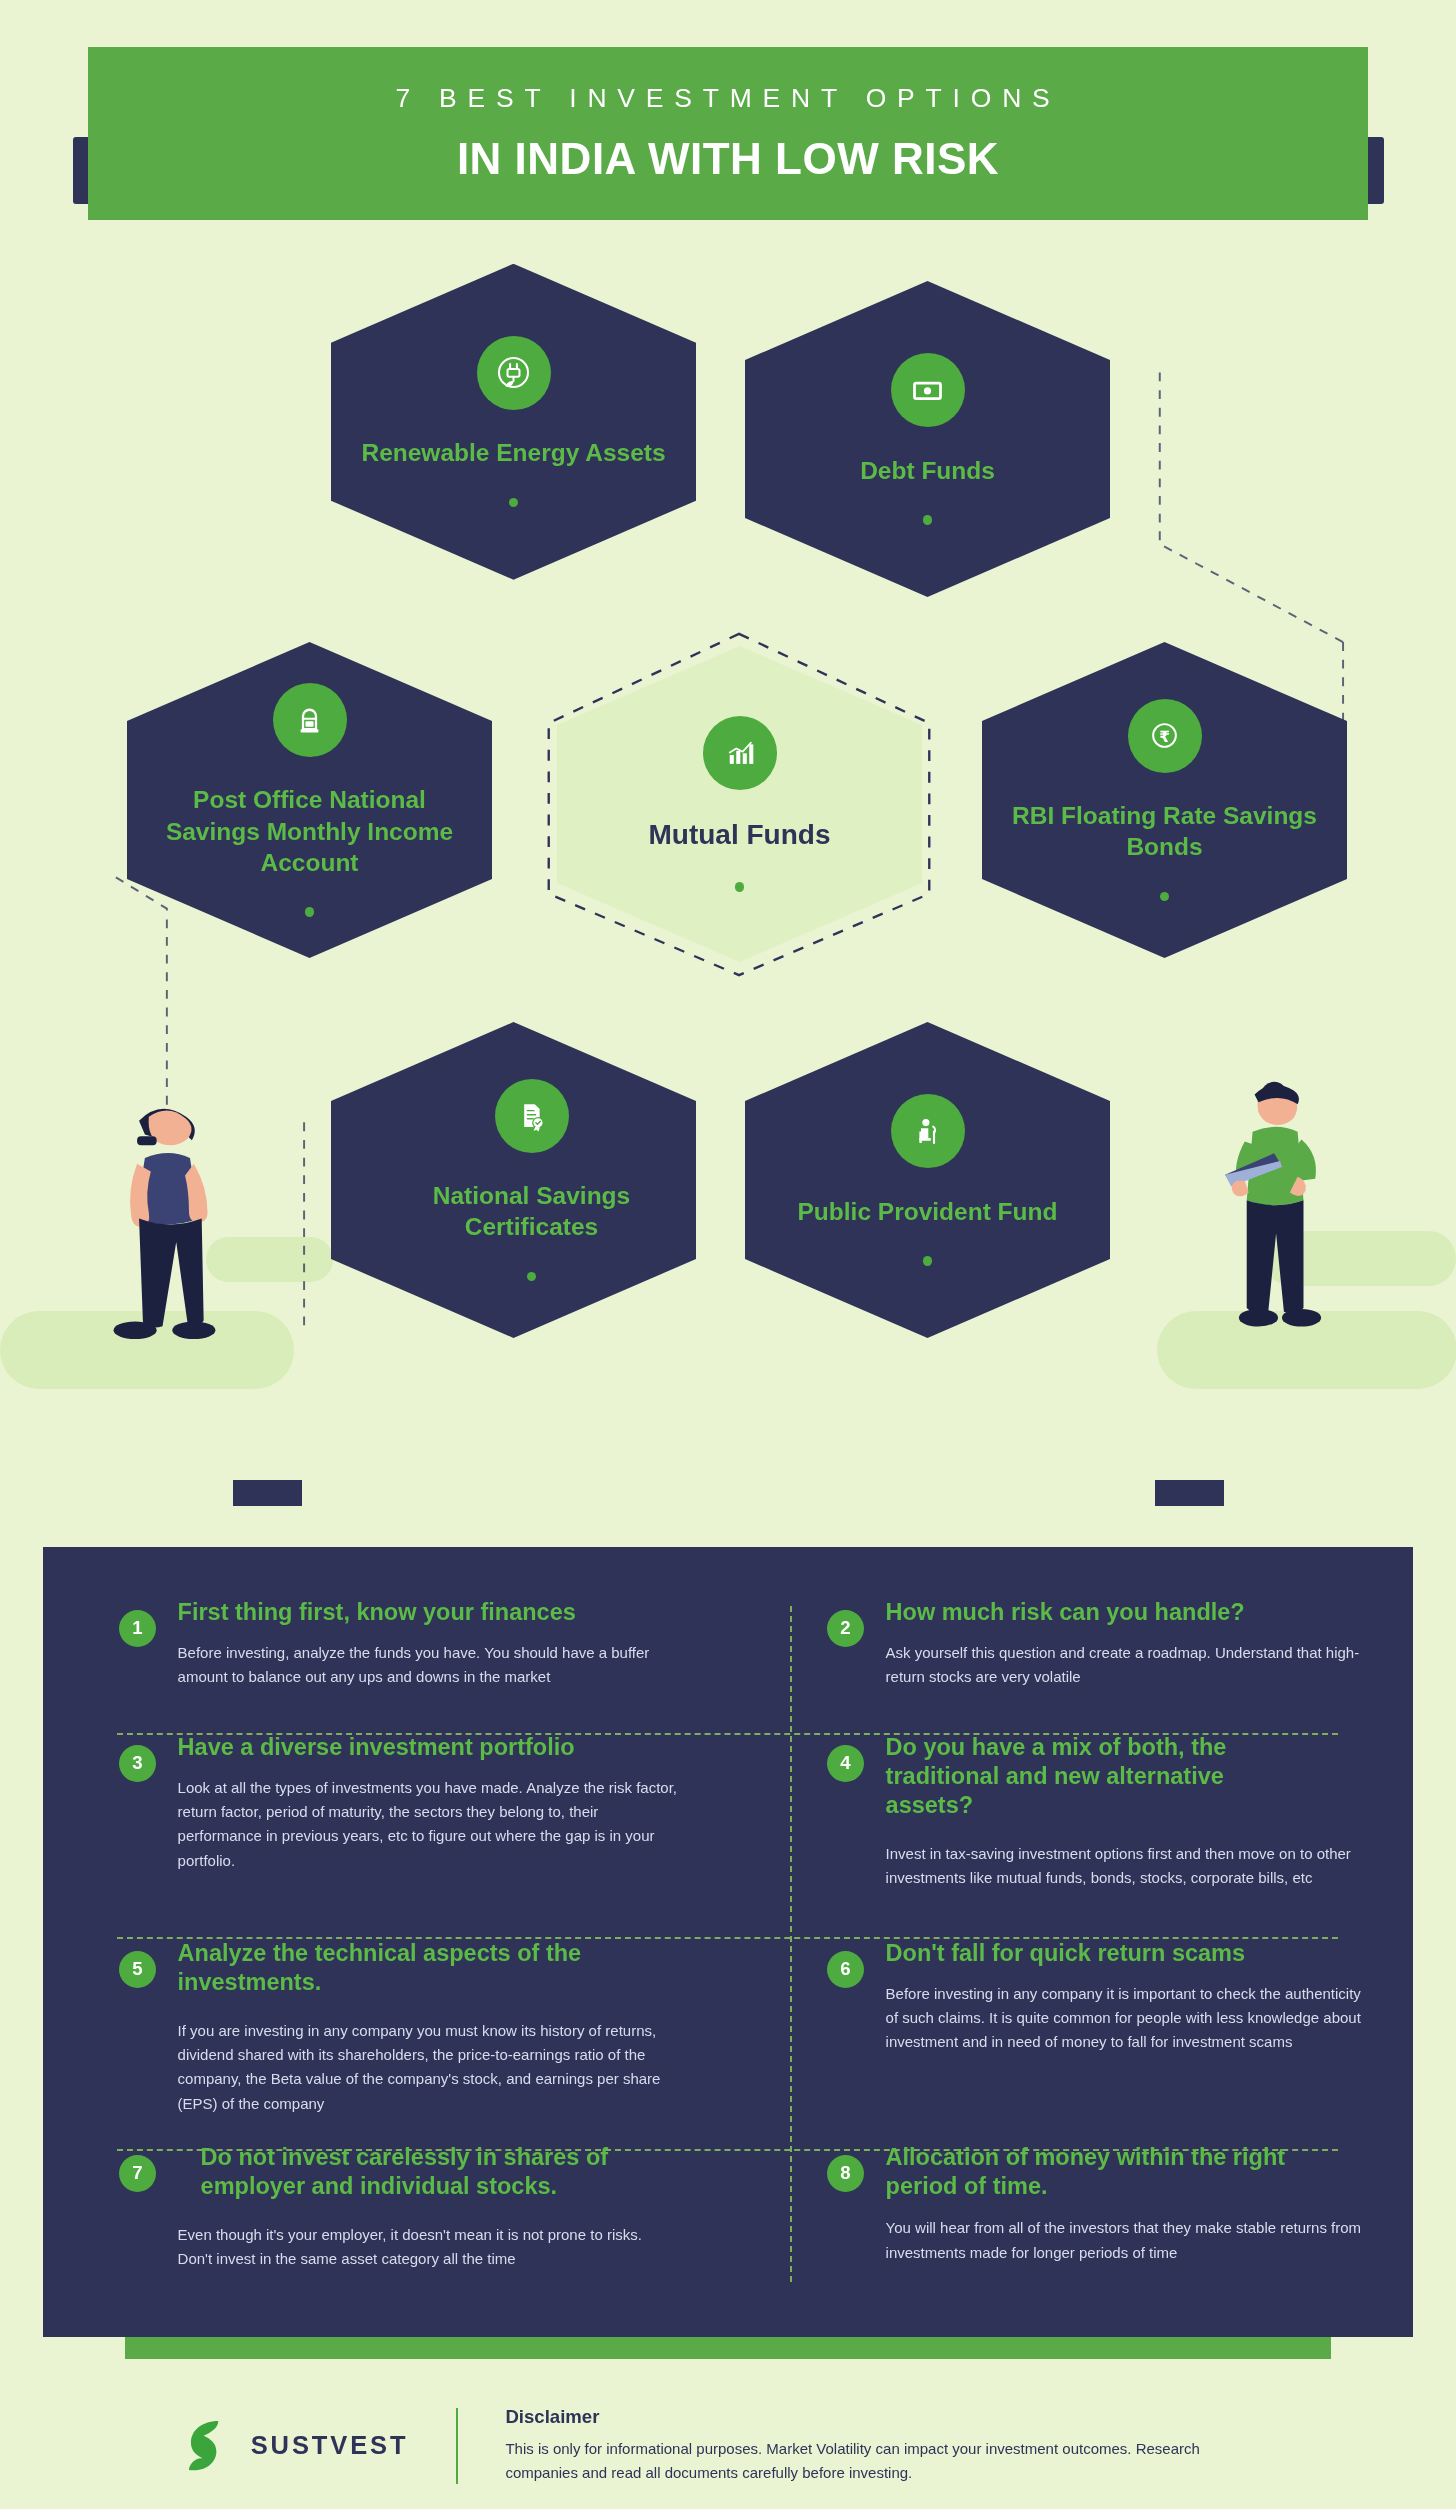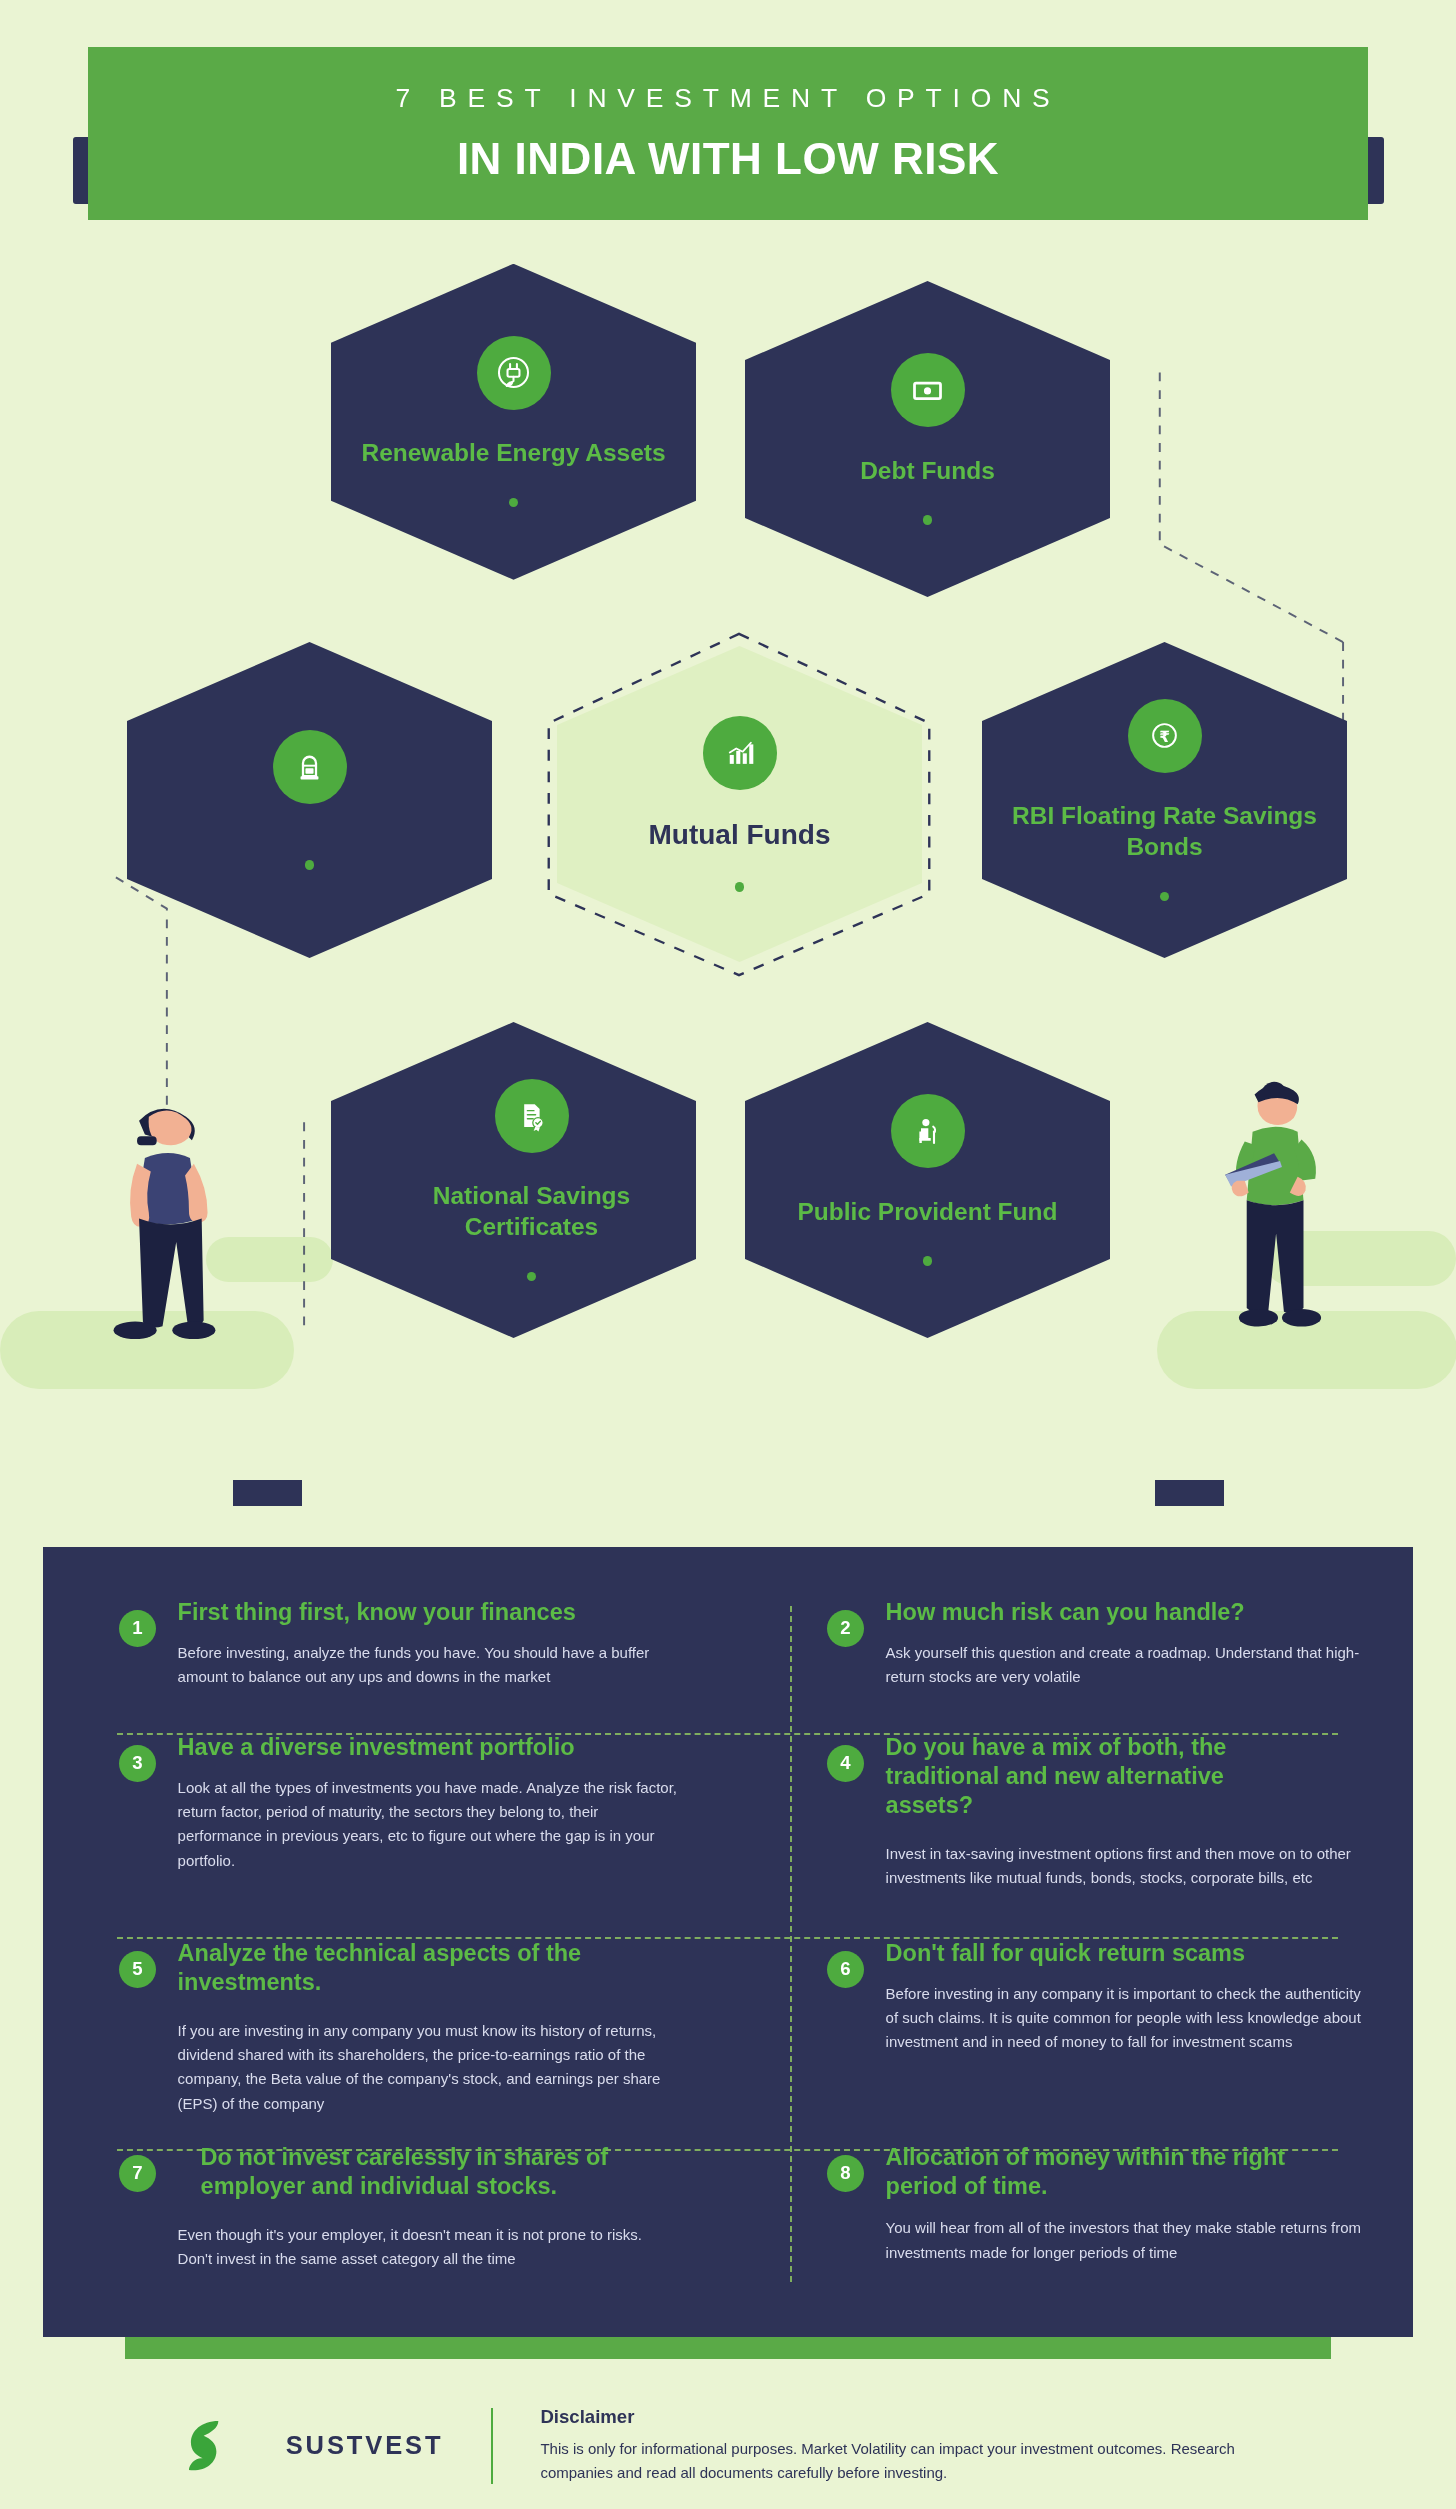--- a/index.html
+++ b/index.html
@@ -68,21 +68,21 @@
     display: flex; align-items: center; justify-content: center; margin-right: 21.6px; margin-top: 11.8px;
   }
   .item-body { width: 100%; }
   .item-title { color: #5cbb46; font-size: 23.5px; font-weight: 700; line-height: 1.24; }
   .item-desc { color: #d9dced; font-size: 15px; line-height: 1.62; margin-top: 13.7px; }
 
   
   .foot-green { position: absolute; left: 125px; top: 2337px; width: 1206px; height: 21.6px; background: #5aaa47; }
   .footer { position: absolute; left: 0; top: 2382px; width: 1457px; height: 127px; display: flex;
             align-items: center; padding-left: 186px; }
-  .logo { display: flex; align-items: center; gap: 35px; }
+  .logo { display: flex; align-items: center; }
   .logo-mark { width: 49px; height: 55px; margin-right: 15.7px; }
   .logo-text { color: #2e3357; font-size: 25.5px; font-weight: 700; letter-spacing: 2.9px; }
   .foot-div { width: 2.9px; height: 76px; background: #4eab3f; margin: 0 47px; }
   .disc-title { color: #2e3357; font-size: 18.6px; font-weight: 700; }
   .disc-body { color: #2e3357; font-size: 15px; line-height: 1.6; margin-top: 9.8px; }
 
   svg { display: block; }
 </style>
 </head>
 <body>
@@ -143,20 +143,21 @@
 
     <div class="hex" style="left:127px; top:392px;">
       <div class="icon-circle">
         <svg width="39" height="39" viewBox="0 0 48 48">
           <path d="M16 20 a8 8 0 0 1 16 0 v16 h-16 z" fill="none" stroke="#fff" stroke-width="2.8"></path>
           <path d="M16 23 h16" stroke="#fff" stroke-width="2.4"></path>
           <rect x="13" y="36" width="22" height="4" rx="1" fill="#fff"></rect>
           <rect x="19" y="26" width="10" height="7" rx="1" fill="#fff"></rect>
         </svg>
       </div>
+      <div class="hex-label">Post Office National Savings Monthly Income Account</div>
       <div class="hex-dot"></div>
     </div>
 
     <svg style="position:absolute; left:533px; top:376px; width:412px; height:357px;" viewBox="0 0 420 364" width="412" height="357">
       <polygon points="210,8 404,99 404,273 210,356 16,273 16,99" fill="none" stroke="#2e3357" stroke-width="2.4" stroke-dasharray="11 11"></polygon>
     </svg>
     <div class="hex center" style="left:557px; top:396px;">
       <div class="icon-circle">
         <svg width="39" height="39" viewBox="0 0 48 48">
           <rect x="12" y="27" width="5" height="11" fill="#fff"></rect>

